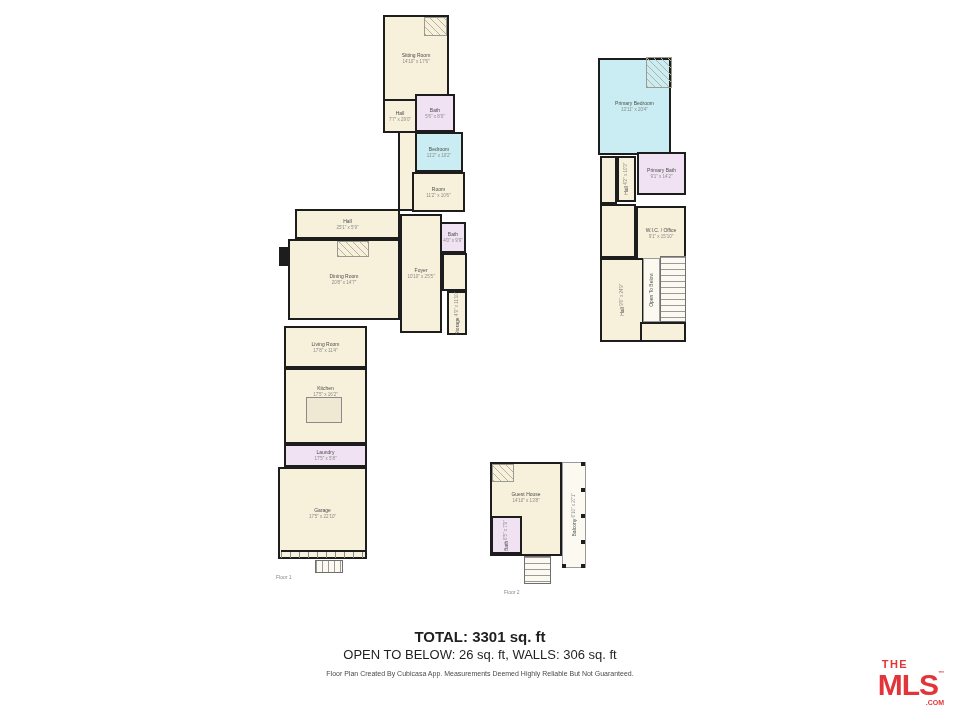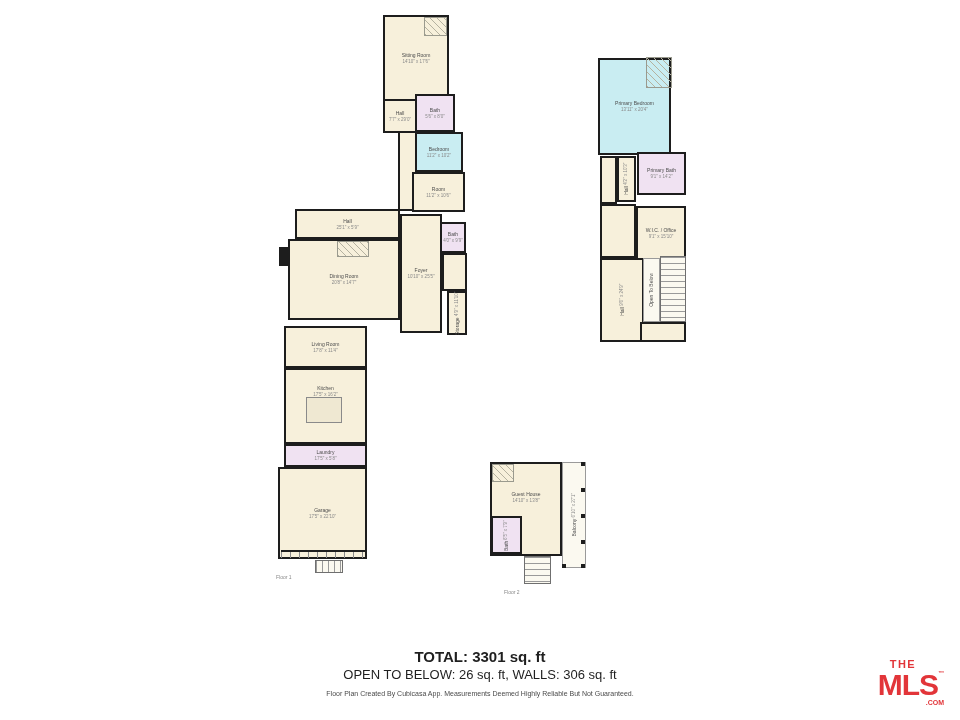--- a/index.html
+++ b/index.html
@@ -23,27 +23,27 @@
            background:#fbf9f0 repeating-linear-gradient(to bottom,#9a9a9a 0,#9a9a9a 1px,transparent 1px,transparent 6px); }
   .stairs-h { position:absolute; border:1px solid #6f6f6f;
            background:#fbf9f0 repeating-linear-gradient(to right,#9a9a9a 0,#9a9a9a 1px,transparent 1px,transparent 6px); }
   .blackblock { position:absolute; background:#1d1d1d; }
   .garage-door { position:absolute; border-top:2px solid #1d1d1d;
            background:repeating-linear-gradient(to right,#8a8a8a 0,#8a8a8a 1px,transparent 1px,transparent 9px); }
   .island { position:absolute; border:1px solid #8a8a8a; background:#efe8d2; }
   .post { position:absolute; width:4px; height:4px; background:#1d1d1d; }
   .floor-tag { position:absolute; font-size:5px; color:#8a8a8a; }
 
-  .summary { position:absolute; left:0; right:0; top:648px; text-align:center; color:#1f1f1f; }
+  .summary { position:absolute; left:0; right:0; top:628px; text-align:center; color:#1f1f1f; }
   .summary .total { font-size:15px; font-weight:bold; margin-bottom:2px; }
   .summary .line { font-size:13px; line-height:1.18; }
   .summary .disclaimer { font-size:7px; color:#4a4a4a; margin-top:8px; }
 
   .mls { position:absolute; right:16px; bottom:14px; color:#e23539; line-height:1; }
-  .mls .the { font-size:11px; font-weight:bold; letter-spacing:1.5px; margin-left:12px; }
+  .mls .the { font-size:11px; font-weight:bold; letter-spacing:1.5px; margin-left:4px; }
   .mls .big { font-size:30px; font-weight:bold; letter-spacing:-1px; }
   .mls .tm { font-size:6px; vertical-align:top; font-weight:bold; }
   .mls .com { font-size:7px; font-weight:bold; text-align:right; margin-top:-1px; }
 </style>
 </head>
 <body>
 
 <div class="page">
 
   <div>

